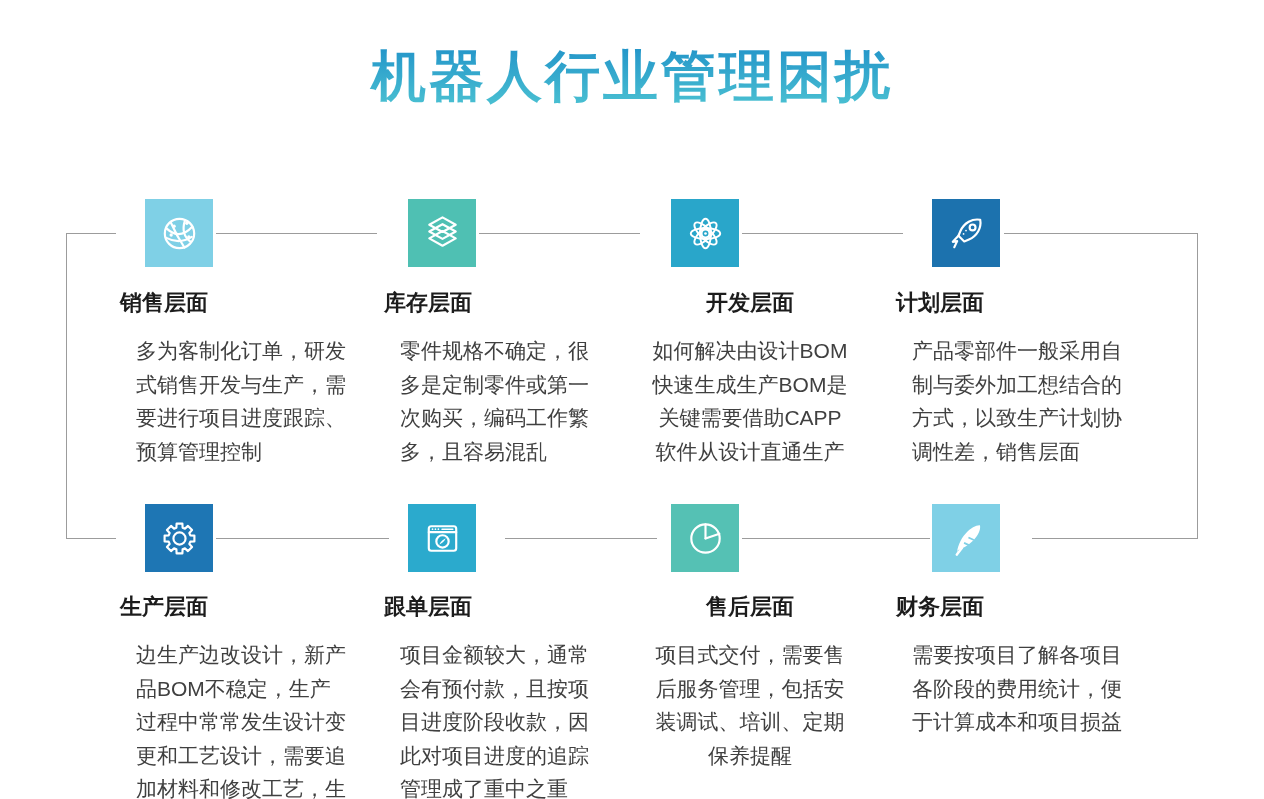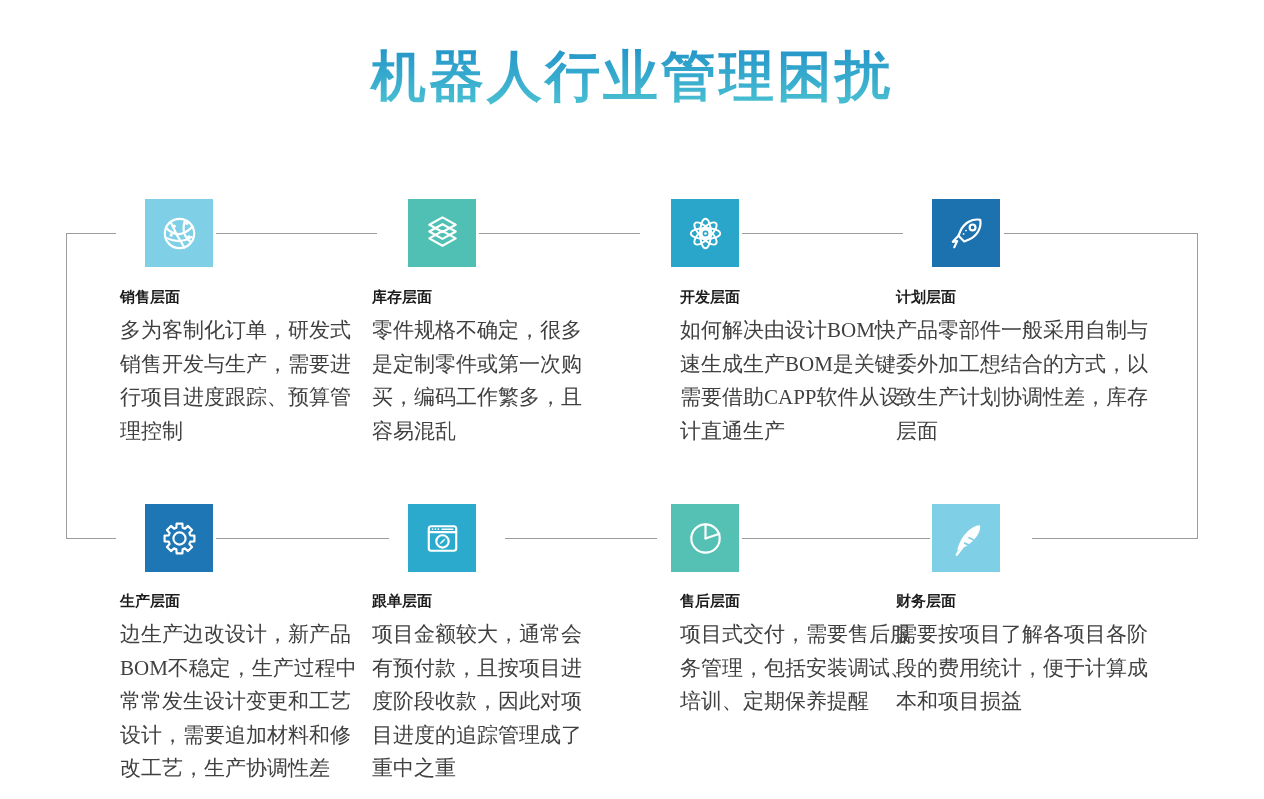--- a/index.html
+++ b/index.html
@@ -23,25 +23,25 @@
     color:transparent;-webkit-text-fill-color:transparent;
   }
   .hline{position:absolute;height:1px;background:var(--line);}
   .vline{position:absolute;width:1px;background:var(--line);}
   .tile{
     position:absolute;width:68px;height:68px;
     display:flex;align-items:center;justify-content:center;
   }
   .tile svg{width:47px;height:47px;display:block;}
   .itext{position:absolute;}
-  .itext h3{margin:0 0 7px 0;font-size:15px;font-weight:bold;color:var(--heading);}
-  .itext p{margin:0;font-size:21px;line-height:33.5px;color:var(--body);font-family:Liberation Serif, serif;}
+  .itext h3{margin:0 0 7px 0;font-size:22px;font-weight:bold;color:var(--heading);}
+  .itext p{margin:16px;font-size:21px;line-height:33.5px;color:var(--body);}
   
-  .c1{left:120px;width:244px;} .c2{left:372px;width:228px;}
-  .c3{left:680px;width:236px;} .c4{left:896px;width:262px;}
+  .c1{left:120px;width:244px;} .c2{left:384px;width:228px;}
+  .c3{left:632px;width:236px;text-align:center;} .c4{left:896px;width:262px;}
   .t1{left:145px;} .t2{left:408px;} .t3{left:671px;} .t4{left:932px;}
   .r1.tile{top:199px;} .r2.tile{top:504px;}
   .r1.itext{top:288px;} .r2.itext{top:592px;}
 </style>
 </head>
 <body>
 
 <div class="stage">
 
   <div class="title">机器人行业管理困扰</div>
@@ -140,21 +140,21 @@
   <div class="itext r1 c2">
     <h3>库存层面</h3>
     <p>零件规格不确定，很多是定制零件或第一次购买，编码工作繁多，且容易混乱</p>
   </div>
   <div class="itext r1 c3">
     <h3>开发层面</h3>
     <p>如何解决由设计BOM快速生成生产BOM是关键需要借助CAPP软件从设计直通生产</p>
   </div>
   <div class="itext r1 c4">
     <h3>计划层面</h3>
-    <p>产品零部件一般采用自制与委外加工想结合的方式，以致生产计划协调性差，库存层面</p>
+    <p>产品零部件一般采用自制与委外加工想结合的方式，以致生产计划协调性差，销售层面</p>
   </div>
 
   <div class="itext r2 c2">
     <h3>跟单层面</h3>
     <p>项目金额较大，通常会有预付款，且按项目进度阶段收款，因此对项目进度的追踪管理成了重中之重</p>
   </div>
   <div class="itext r2 c1">
     <h3>生产层面</h3>
     <p>边生产边改设计，新产品BOM不稳定，生产过程中常常发生设计变更和工艺设计，需要追加材料和修改工艺，生产协调性差</p>
   </div>

